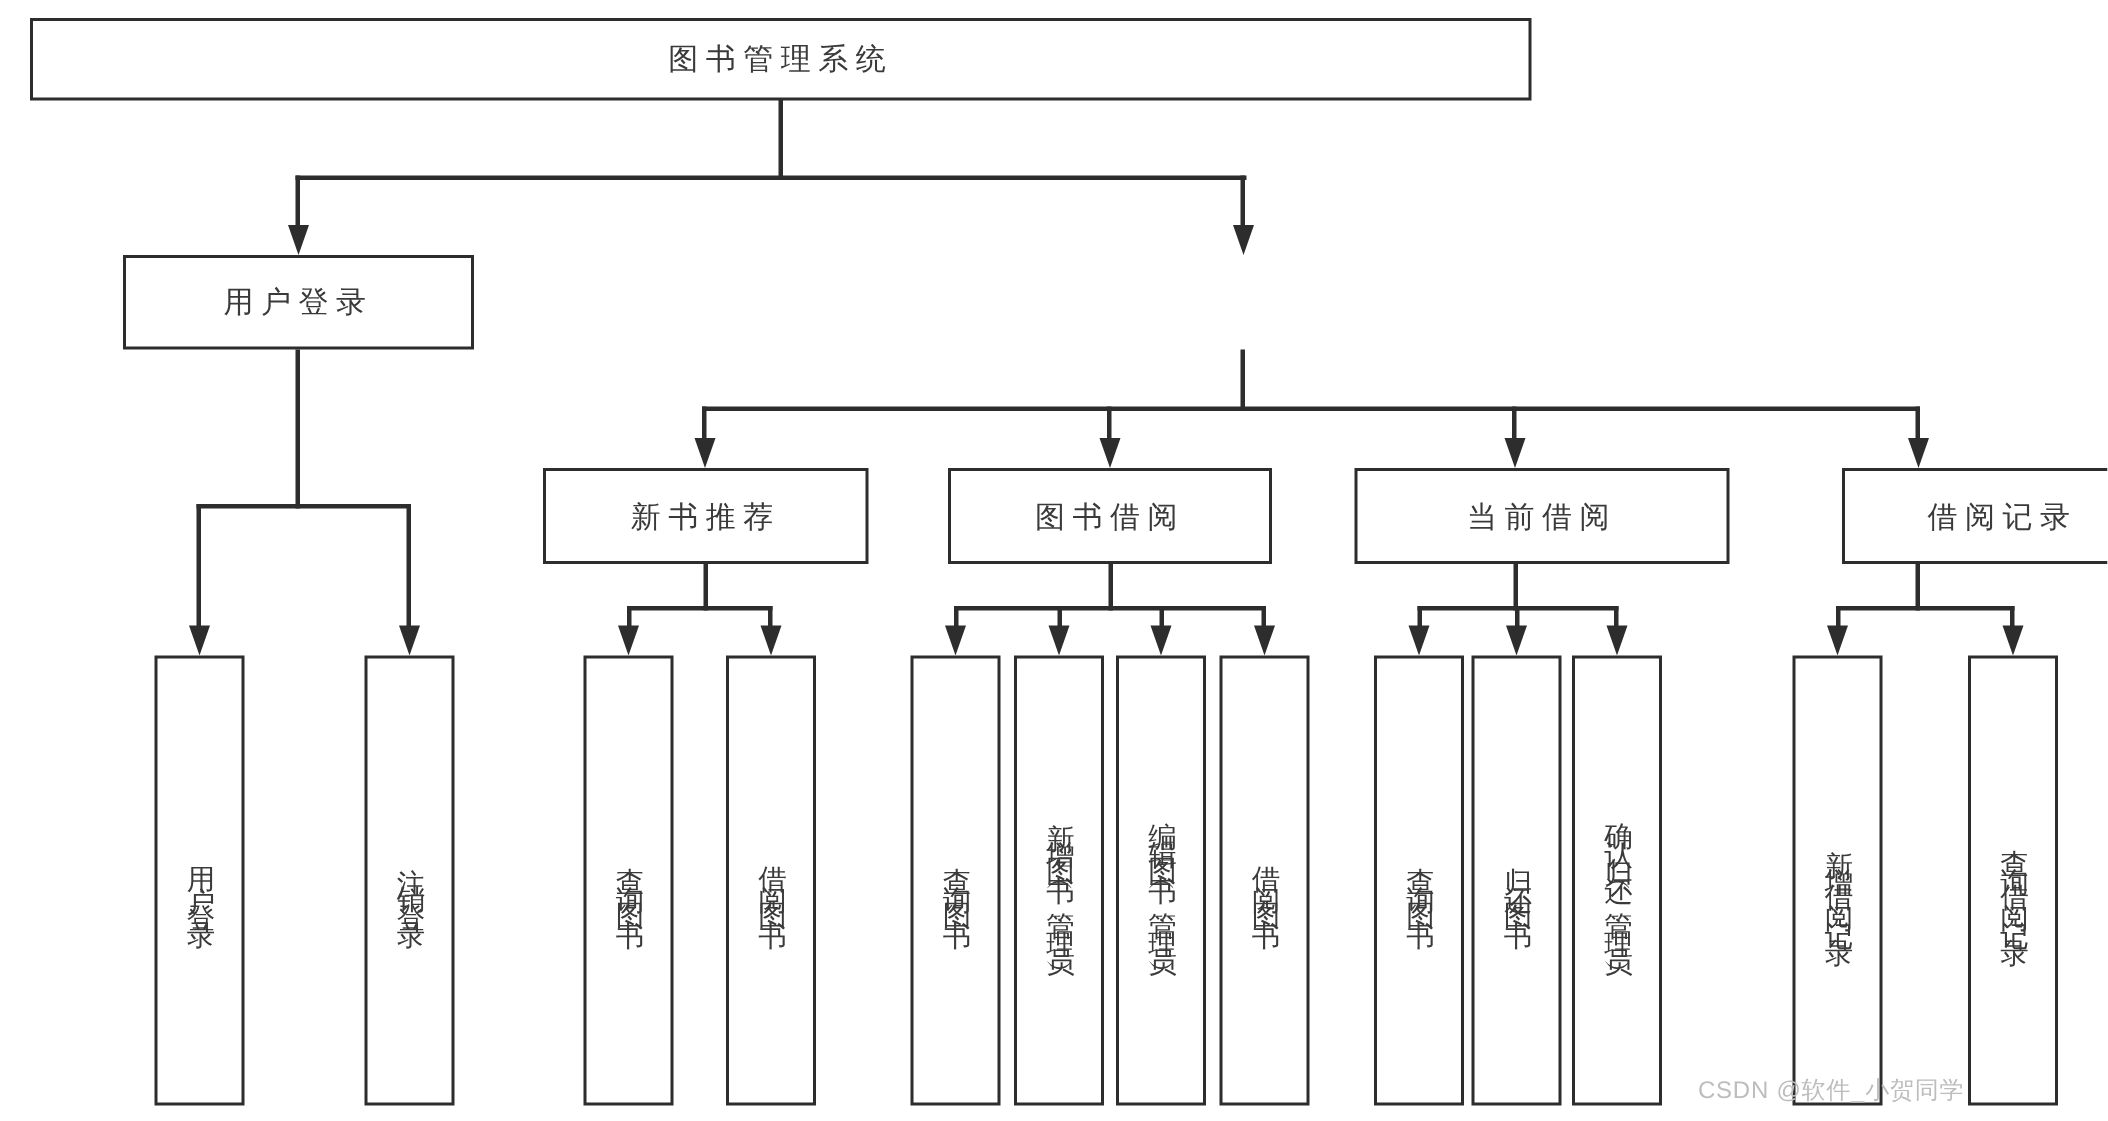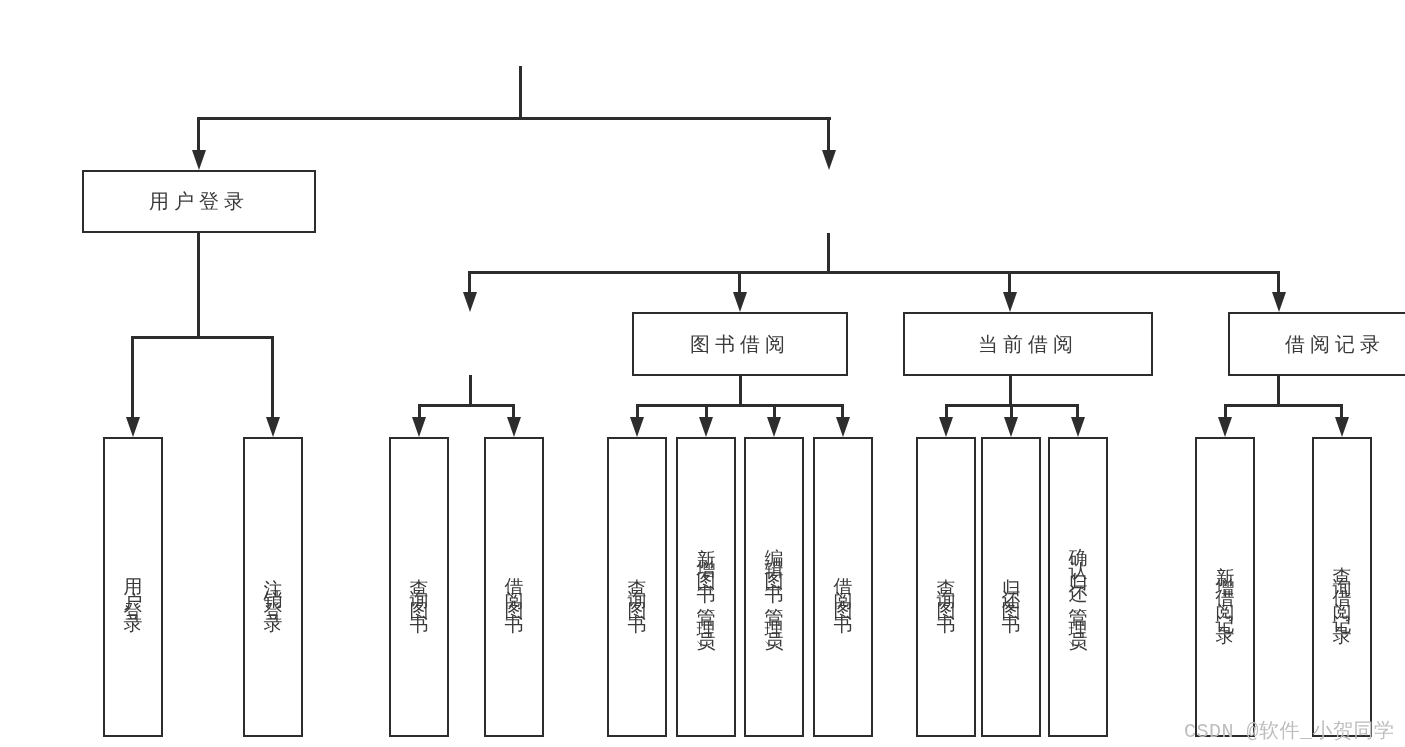--- a/index.html
+++ b/index.html
@@ -40,30 +40,31 @@
   
   .v{position:absolute;width:3px;background:var(--line);}
   .h{position:absolute;height:3px;background:var(--line);}
   .arr{
     position:absolute;width:0;height:0;
     border-left:7px solid transparent;
     border-right:7px solid transparent;
     border-top:20px solid var(--line);
   }
   .watermark{
-    position:absolute;left:1184px;top:717px;
-    font-size:20px;letter-spacing:.5px;
-    color:var(--wm);white-space:nowrap;font-family:Liberation Mono, monospace;
+    position:absolute;left:1132px;top:717px;
+    font-size:16px;letter-spacing:.5px;
+    color:var(--wm);white-space:nowrap;
   }
 </style>
 </head>
 <body>
 
 <div class="canvas">
 
+  <div class="node" style="left:20px;top:12px;width:1001px;height:55px;">图书管理系统</div>
 
   <div class="v" style="left:519px;top:66px;height:52px;"></div>
   <div class="h" style="left:197px;top:117px;width:634px;"></div>
   <div class="v" style="left:197px;top:117px;height:36px;"></div>
   <div class="arr" style="left:192px;top:150px;"></div>
   <div class="v" style="left:827px;top:117px;height:36px;"></div>
   <div class="arr" style="left:822px;top:150px;"></div>
 
   <div class="node" style="left:82px;top:170px;width:234px;height:63px;">用户登录</div>
 
@@ -78,20 +79,21 @@
   <div class="h" style="left:468px;top:271px;width:812px;"></div>
   <div class="v" style="left:468px;top:271px;height:24px;"></div>
   <div class="arr" style="left:463px;top:292px;"></div>
   <div class="v" style="left:738px;top:271px;height:24px;"></div>
   <div class="arr" style="left:733px;top:292px;"></div>
   <div class="v" style="left:1008px;top:271px;height:24px;"></div>
   <div class="arr" style="left:1003px;top:292px;"></div>
   <div class="v" style="left:1277px;top:271px;height:24px;"></div>
   <div class="arr" style="left:1272px;top:292px;"></div>
 
+  <div class="node" style="left:362px;top:312px;width:217px;height:64px;">新书推荐</div>
   <div class="node" style="left:632px;top:312px;width:216px;height:64px;">图书借阅</div>
   <div class="node" style="left:903px;top:312px;width:250px;height:64px;">当前借阅</div>
   <div class="node" style="left:1204px;top:312px;width:214px;height:64px;margin-left:24px;">借阅记录</div>
 
   <div class="v" style="left:469px;top:375px;height:32px;"></div>
   <div class="h" style="left:418px;top:404px;width:97px;"></div>
   <div class="v" style="left:418px;top:404px;height:16px;"></div>
   <div class="arr" style="left:412px;top:417px;"></div>
   <div class="v" style="left:512px;top:404px;height:16px;"></div>
   <div class="arr" style="left:507px;top:417px;"></div>

